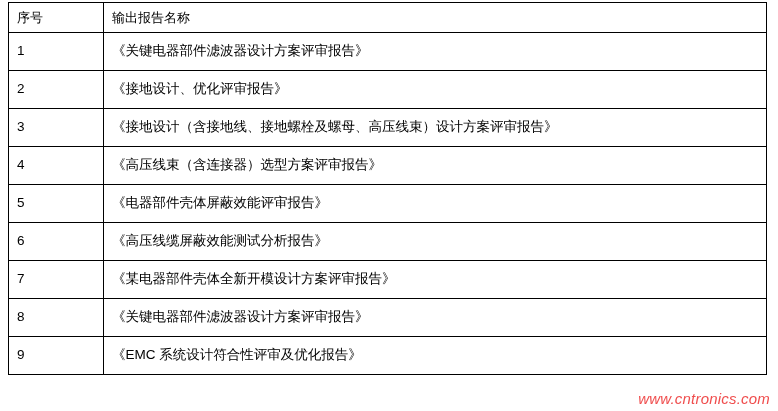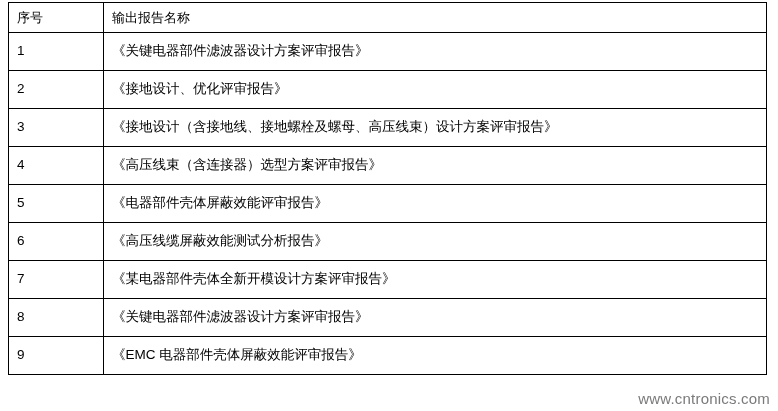--- a/index.html
+++ b/index.html
@@ -116,20 +116,20 @@
       <tr>
         <td class="idx-cell">7</td>
         <td class="name-cell">《某电器部件壳体全新开模设计方案评审报告》</td>
       </tr>
       <tr>
         <td class="idx-cell">8</td>
         <td class="name-cell">《关键电器部件滤波器设计方案评审报告》</td>
       </tr>
       <tr>
         <td class="idx-cell">9</td>
-        <td class="name-cell">《EMC 电器部件壳体屏蔽效能评审报告》</td>
+        <td class="name-cell">《EMC 系统设计符合性评审及优化报告》</td>
       </tr>
     </tbody>
   </table>
 
-  <div class="watermark" style="color: #737373;">www.cntronics.com</div>
+  <div class="watermark" style="color: #ef4444; font-style: italic;">www.cntronics.com</div>
 
 </div>
 
 </body></html>

